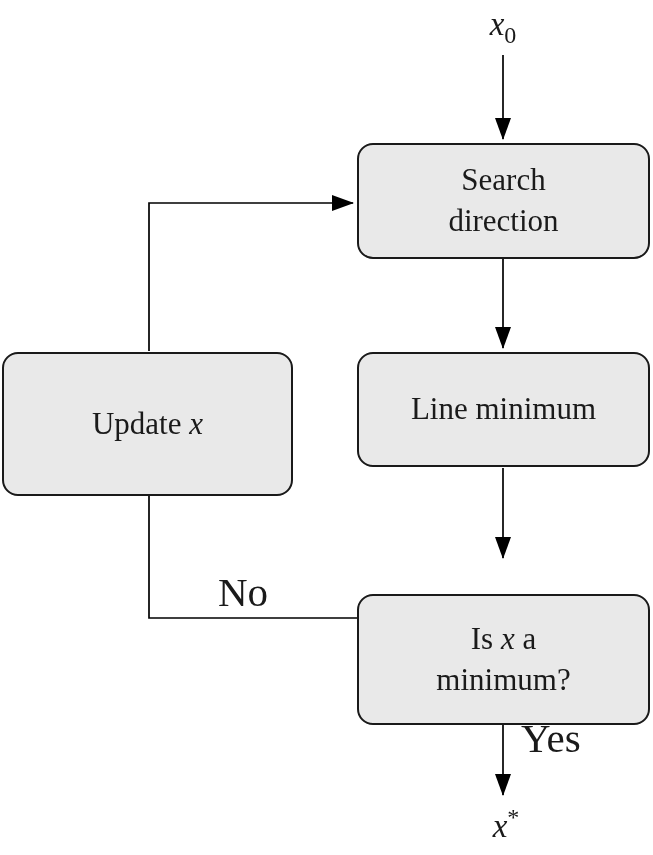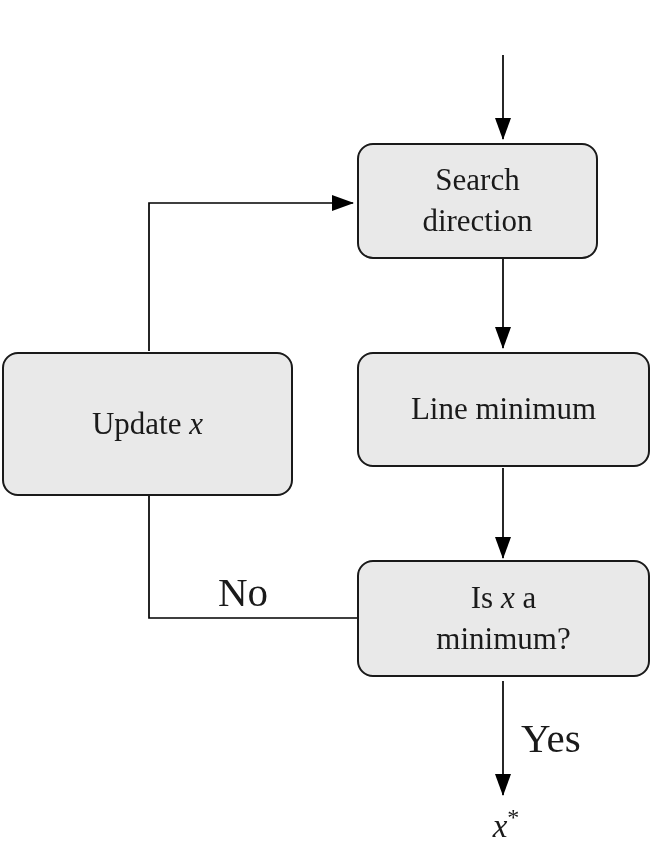--- a/index.html
+++ b/index.html
@@ -79,30 +79,33 @@
 
     <line x1="503" y1="468" x2="503" y2="558" marker-end="url(#arrow)"></line>
 
     <line x1="503" y1="681" x2="503" y2="795" marker-end="url(#arrow)"></line>
 
     <polyline points="357,618 149,618 149,473" marker-end="url(#arrow)"></polyline>
 
     <polyline points="149,351 149,203 353,203" marker-end="url(#arrow)"></polyline>
   </svg>
 
+  <div class="terminal-label" style="left: 457px; top: 8px; width: 92px;">
+    <span class="var">x</span><sub>0</sub>
+  </div>
 
-  <div class="node" style="left: 357px; top: 143px; width: 241px; height: 116px;">
+  <div class="node" style="left: 357px; top: 143px; width: 293px; height: 116px;">
     <span class="wrap-150">Search direction</span>
   </div>
 
   <div class="node" style="left: 357px; top: 352px; width: 293px; height: 115px;">
     <span>Line minimum</span>
   </div>
 
-  <div class="node" style="left: 357px; top: 560px; width: 293px; height: 117px;">
+  <div class="node" style="left: 357px; top: 594px; width: 293px; height: 131px;">
     <span class="wrap-170"><span>Is </span><span class="var">x</span><span> a minimum?</span></span>
   </div>
 
   <div class="node" style="left: 2px; top: 352px; width: 291px; height: 144px;">
     <span><span>Update </span><span class="var">x</span></span>
   </div>
 
   <div class="edge-label" style="left: 218px; top: 572px;">
     <span>No</span>
   </div>

